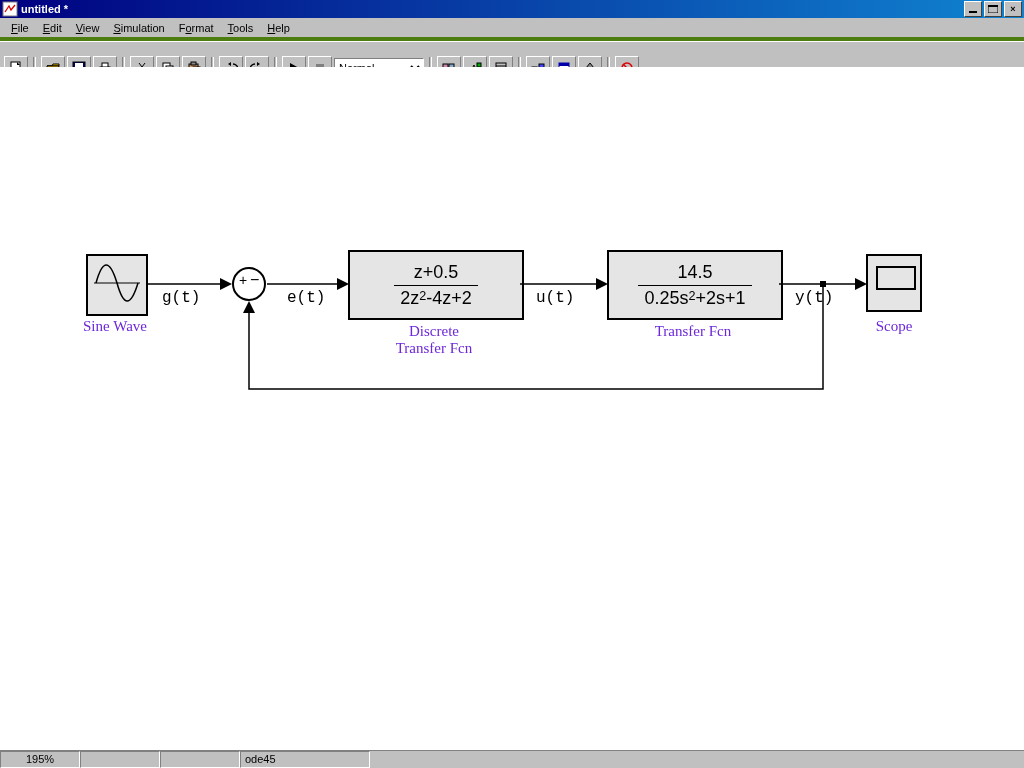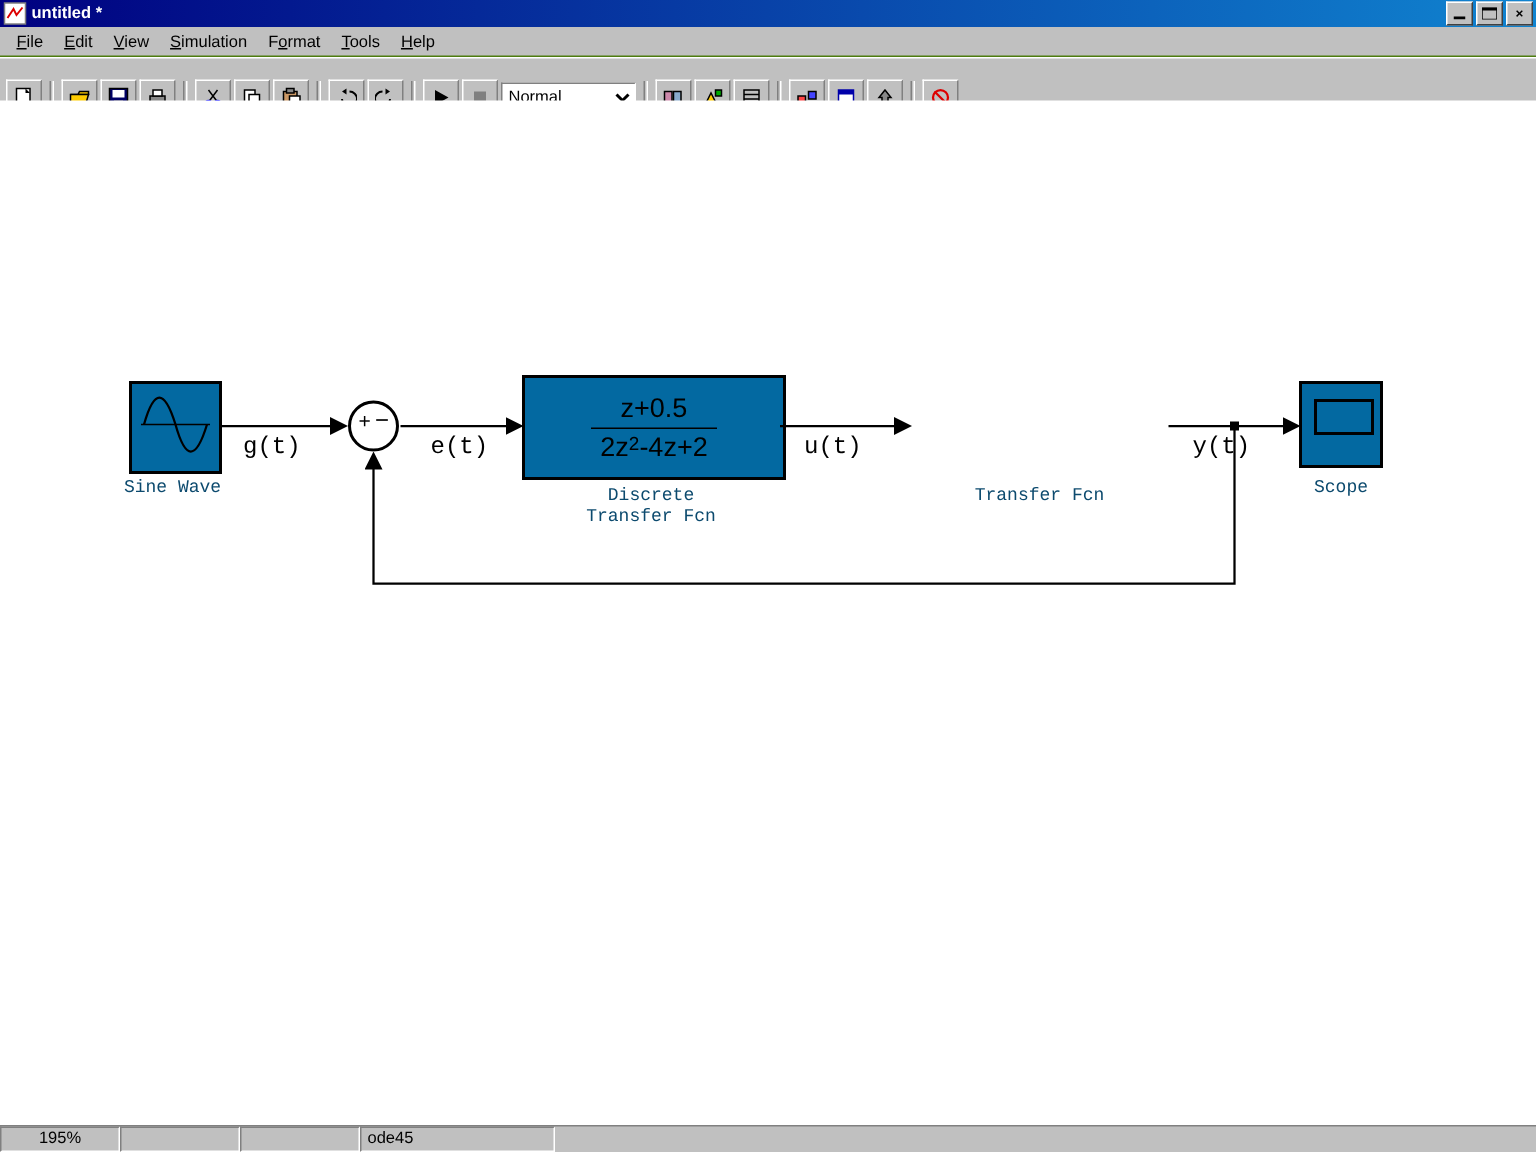--- a/index.html
+++ b/index.html
@@ -1,32 +1,32 @@
 <!DOCTYPE html>
 <html><head>
 <meta charset="utf-8">
 <style>
 html,body{margin:0;padding:0;width:1024px;height:768px;font-family:"MS Sans Serif",Tahoma,Arial,sans-serif;font-size:11px;background:#c0c0c0;overflow:hidden}
 .titlebar{height:18px;background:linear-gradient(to right,#000080,#1084d0);color:#fff;display:flex;align-items:center;padding:0 2px;font-weight:bold}
 .titlebar .icon{width:16px;height:16px;margin-right:3px;display:inline-block}
 .titlebar .spacer{flex:1}
 .winbtn{width:16px;height:14px;background:#c0c0c0;border:1px solid;border-color:#fff #404040 #404040 #fff;margin-left:2px;display:flex;align-items:center;justify-content:center;font-size:9px;line-height:1;color:#000;font-family:Arial}
-.menubar{height:19px;background:#c0c0c0;border-bottom:1px solid #4d7c0f;display:flex;align-items:center;padding-left:4px}
+.menubar{height:19px;background:#c0c0c0;border-bottom:4px solid #4d7c0f;display:flex;align-items:center;padding-left:4px}
 .menubar span{padding:2px 7px;cursor:default}
 .menubar span u{text-decoration:underline}
 .toolbar{height:28px;background:#c0c0c0;border-top:1px solid #fff;border-bottom:1px solid #808080;display:flex;align-items:center;padding:12px 4px;gap:2px}
 .tbtn{width:22px;height:22px;border:1px solid;border-color:#fff #808080 #808080 #fff;background:#c0c0c0;display:flex;align-items:center;justify-content:center}
 .tsep{width:1px;height:22px;border-left:1px solid #808080;border-right:1px solid #fff;margin:0 3px}
 select.mode{height:21px;width:90px;font-size:11px;background:#fff;border:1px solid;border-color:#808080 #fff #fff #808080}
 .canvas{position:absolute;left:0;top:67px;width:1024px;height:684px;background:#fff}
 .statusbar{position:absolute;left:0;bottom:0;width:1024px;height:17px;background:#c0c0c0;border-top:1px solid #808080;display:flex;font-size:11px}
 .statusbar .cell{border:1px solid;border-color:#808080 #fff #fff #808080;padding:0 4px;height:15px;line-height:15px}
 
-.blk{position:absolute;border:2px solid #000;background:#0369a1;text-align:center}
-.lbl{position:absolute;font-family:Liberation Mono, monospace;font-size:12px;color:#0c4a6e;text-align:center}
+.blk{position:absolute;border:2px solid #000;background:#e5e5e5;text-align:center}
+.lbl{position:absolute;font-family:Liberation Serif, serif;font-size:15px;color:#6d28d9;text-align:center}
 .sig{position:absolute;font-family:Liberation Mono, monospace;font-size:16px;color:#000}
 .frac{display:inline-block;text-align:center;font-family:Arial,Helvetica,sans-serif;font-size:18px}
 .frac .num{padding:0 6px 2px}
 .frac .den{border-top:1.5px solid #000;padding:2px 6px 0}
 sup{font-size:.7em;vertical-align:4px}
 
 svg.conn{position:absolute;left:0;top:0;overflow:visible}
 .arrowhead{fill:#000}
 </style>
 </head>
@@ -211,20 +211,26 @@
 
   <div class="blk" style="left:348px;top:183px;width:172px;height:66px;display:flex;align-items:center;justify-content:center">
     <div class="frac">
       <div class="num">z+0.5</div>
       <div class="den">2z<sup>2</sup>-4z+2</div>
     </div>
   </div>
   <div class="lbl" style="left:348px;top:256px;width:172px;white-space:pre-line">Discrete
 Transfer Fcn</div>
 
+  <div class="blk" style="left:607px;top:183px;width:172px;height:66px;display:flex;align-items:center;justify-content:center">
+    <div class="frac">
+      <div class="num">14.5</div>
+      <div class="den">0.25s<sup>2</sup>+2s+1</div>
+    </div>
+  </div>
   <div class="lbl" style="left:607px;top:256px;width:172px">Transfer Fcn</div>
 
   <div class="blk" style="left:866px;top:187px;width:56px;height:58px;padding:10px 8px;box-sizing:border-box">
     <div style="width:100%;height:60%;border:2px solid #000"></div>
   </div>
   <div class="lbl" style="left:848px;top:251px;width:92px">Scope</div>
 
   <div class="sig" style="left:162px;top:222px">g(t)</div>
   <div class="sig" style="left:287px;top:222px">e(t)</div>
   <div class="sig" style="left:536px;top:222px">u(t)</div>

